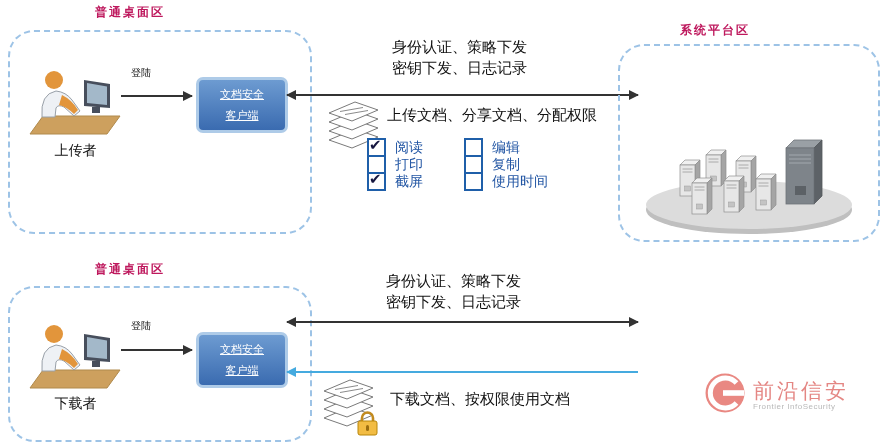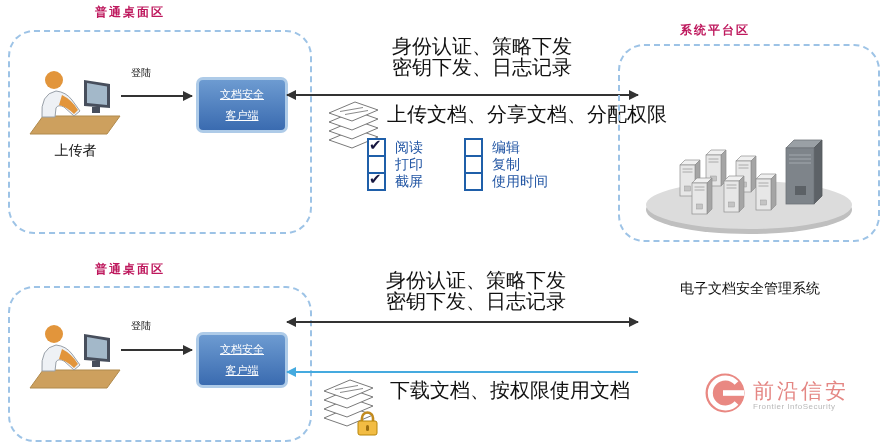--- a/index.html
+++ b/index.html
@@ -7,21 +7,21 @@
   .canvas{position:relative;width:882px;height:444px;background:#fff;overflow:hidden;}
   .abs{position:absolute;}
   .zone-box{border:2px dashed var(--dashed-border,#9DC3E6);border-radius:26px;}
   .zone-title{font-size:12px;font-weight:bold;color:#be185d;letter-spacing:2px;white-space:nowrap;}
   .bg-white{background:#fff;padding:0 8px;}
   .person-label{font-size:14px;color:#111;text-align:center;}
   .login-label{font-size:10px;color:#111;}
   .client-box{background:linear-gradient(180deg,var(--client-top,#6D9BD1),var(--client-bottom,#3A6BB0));
     border:3px solid var(--client-border,#AECBE8);border-radius:7px;color:#fff;font-size:11px;line-height:21px;
     text-align:center;display:flex;align-items:center;justify-content:center;white-space:pre-line;text-decoration:underline;}
-  .flow-text{font-size:20px;color:#111;line-height:21px;white-space:pre-line;}
+  .flow-text{font-size:15px;color:#111;line-height:21px;white-space:pre-line;}
   .arrow{height:2px;background:var(--arrow,#333);}
   .arrow .head{position:absolute;top:50%;transform:translateY(-50%);width:0;height:0;
     border-top:5px solid transparent;border-bottom:5px solid transparent;}
   .arrow .head.r{right:-1px;border-left:10px solid var(--arrow,#333);}
   .arrow .head.l{left:-1px;border-right:10px solid var(--arrow,#333);}
   .arrow.blue{background:var(--download-arrow,#45AADF);}
   .arrow.blue .head.l{border-right-color:var(--download-arrow,#45AADF);}
   .perm-grid{display:grid;grid-template-columns:97px auto;}
   .perm{display:flex;align-items:center;gap:9px;height:17px;}
   .perm .box{width:15px;height:15px;border:2px solid var(--checkbox-blue,#1F5FA9);background:#fff;position:relative;flex:0 0 auto;}
@@ -172,36 +172,36 @@
         <polygon points="0,8 8,0 36,0 28,8" fill="#9aa0a5" stroke="#6e7378" stroke-width="0.8"></polygon>
         <polygon points="28,8 36,0 36,56 28,64" fill="#5d6267" stroke="#54585c" stroke-width="0.8"></polygon>
         <rect x="0" y="8" width="28" height="56" fill="#7e848a" stroke="#6e7378" stroke-width="0.8"></rect>
         <line x1="3" y1="15" x2="25" y2="15" stroke="#a2a8ae"></line>
         <line x1="3" y1="19" x2="25" y2="19" stroke="#a2a8ae"></line>
         <line x1="3" y1="23" x2="25" y2="23" stroke="#a2a8ae"></line>
         <rect x="9" y="46" width="11" height="9" fill="#5c6166"></rect>
       </g>
     </svg>
   </div>
-  <div class="abs system-label" style="left:640px;top:280px;width:220px;">电子文档安全管理系统</div>
 
   <div class="abs zone-box" style="left:8px;top:286px;width:300px;height:152px;"></div>
   <div class="abs zone-title" style="left:95px;top:261px;">普通桌面区</div>
 
   <div class="abs" style="left:28px;top:318px;width:95px;height:76px;">
     <svg width="95" height="76" viewBox="0 0 95 76">
       <polygon points="56,16 82,20 82,44 56,42" fill="#474e5c"></polygon>
       <polygon points="59,19 79,22.5 79,41 59,39" fill="#a3b8c9"></polygon>
       <rect x="64" y="43" width="8" height="6" fill="#474e5c"></rect>
       <polygon points="15,52 92,52 79,70 2,70" fill="#CDA05E" stroke="#b08a4c" stroke-width="1"></polygon>
       <circle cx="26" cy="16" r="9" fill="#E2953B"></circle>
       <path d="M14,53 Q12,30 28,27 Q38,28 44,36 L52,47 L46,52 L36,43 Q30,40 28,44 L27,53 Z" fill="#EEF1F5" stroke="#99a0a8" stroke-width="1"></path>
       <path d="M34,31 Q44,36 50,46 L46,50 Q39,43 31,41 Z" fill="#E2953B"></path>
     </svg>
   </div>
+  <div class="abs person-label" style="left:28px;top:395px;width:95px;">下载者</div>
 
   <div class="abs login-label" style="left:131px;top:319px;">登陆</div>
   <div class="abs arrow" style="left:121px;top:349px;width:71px;">
     <span class="head r"></span>
   </div>
 
   <div class="abs client-box" style="left:196px;top:332px;width:86px;height:50px;">
     <span>文档安全
 客户端</span>
   </div>
@@ -229,21 +229,21 @@
         <line x1="15" y1="13.5" x2="38" y2="9.5"></line>
         <line x1="20" y1="16.5" x2="43" y2="12.5"></line>
       </g>
       <g transform="translate(37,36)">
         <path d="M5,9 L5,6 a5.5,5.5 0 0 1 11,0 L16,9" fill="none" stroke="#C28A1E" stroke-width="2.6"></path>
         <rect x="1" y="9" width="19" height="14" rx="2" fill="#F2BC43" stroke="#B8860B" stroke-width="1"></rect>
         <rect x="9" y="13" width="3" height="6" rx="1.5" fill="#9a6d10"></rect>
       </g>
     </svg>
   </div>
-  <div class="abs flow-text" style="left:390px;top:380px;">下载文档、按权限使用文档</div>
+  <div class="abs flow-text" style="left:390px;top:388px;">下载文档、按权限使用文档</div>
 
   <div class="abs logo" style="left:704px;top:372px;">
     <span>
       <svg width="42" height="42" viewBox="0 0 42 42">
         <circle cx="21" cy="21" r="19.5" fill="#E0564E"></circle>
         <path d="M32.5,11 A15,15 0 1 0 32.5,31" fill="none" stroke="#fff" stroke-width="5"></path>
         <rect x="19" y="18.2" width="21" height="5.6" fill="#fff"></rect>
       </svg>
     </span>
     <span>

